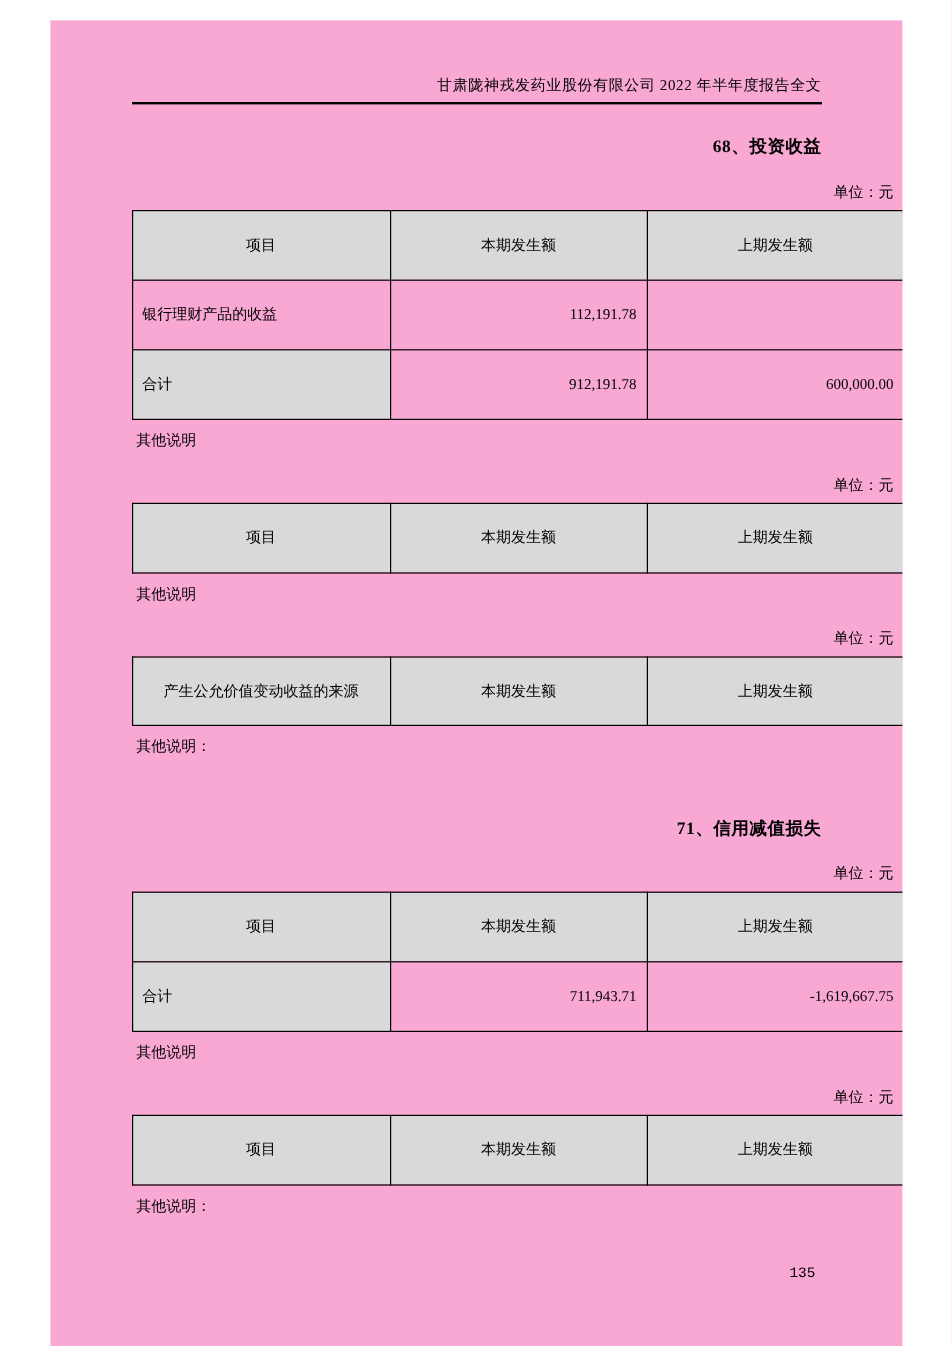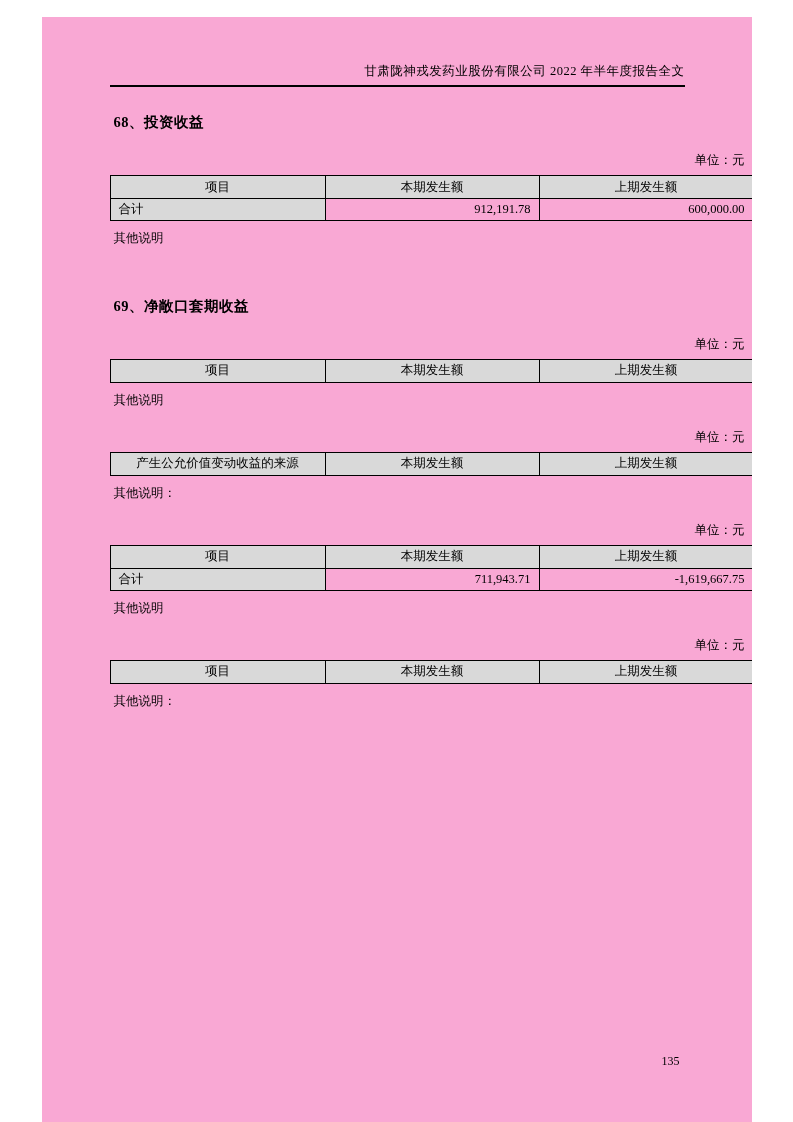--- a/index.html
+++ b/index.html
@@ -21,39 +21,40 @@
     text-align: right;
     font-size: 12.5px;
     letter-spacing: 0.5px;
     border-bottom: 2px solid #000;
   }
   .section-heading {
     font-size: 14.5px;
     font-weight: bold;
     margin: 50px 0 0 4px;
     letter-spacing: 0.5px;
+    text-align: right;
   }
   .section-heading.first { margin-top: 26px; }
   .unit-line {
     width: 643px;
     margin-top: 20px;
     text-align: right;
     padding-right: 8px;
     font-size: 12.5px;
   }
   table.data-table {
     width: 643px;
     margin-top: 6px;
     border-collapse: collapse;
     table-layout: fixed;
     font-size: 12.5px;
   }
   table.data-table th, table.data-table td {
     border: 1px solid #000;
-    padding: 2px 8px;
+    padding: 20px 8px;
     line-height: 1.35;
     overflow: hidden;
   }
   table.data-table th {
     background: var(--header-bg, #d9d9d9);
     font-weight: normal;
     text-align: center;
     height: 23px;
   }
   table.data-table td { height: 20px; }
@@ -66,20 +67,21 @@
   .other-note {
     margin-top: 9px;
     padding-left: 4px;
     font-size: 12.5px;
   }
   .page-number {
     position: absolute;
     top: 1037px;
     right: 72px;
     font-size: 12px;
+    font-family: Liberation Mono, monospace;
   }
 </style>
 </head>
 <body>
 
 <div class="page">
 
   <div class="report-header">甘肃陇神戎发药业股份有限公司 2022 年半年度报告全文</div>
 
   <div class="section-heading first">68、投资收益</div>
@@ -90,29 +92,33 @@
         <col class="c2">
         <col class="c3">
       </colgroup>
     <tbody>
         <tr>
       <th>项目</th>
       <th>本期发生额</th>
       <th>上期发生额</th>
     </tr>
     <tr>
+      <td class="label-cell">银行理财产品的收益</td>
+      <td class="num-cell">112,191.78</td>
+      <td class="num-cell"></td>
+    </tr>
+    <tr>
       <td class="label-cell shade">合计</td>
       <td class="num-cell">912,191.78</td>
       <td class="num-cell">600,000.00</td>
     </tr>
   </tbody>
     </table>
   <div class="other-note">其他说明</div>
 
-  <div class="section-heading">69、净敞口套期收益</div>
   <div class="unit-line">单位：元</div>
   <table class="data-table">
     <colgroup>
         <col class="c1">
         <col class="c2">
         <col class="c3">
       </colgroup>
     <tbody>
         <tr>
       <th>项目</th>
@@ -133,20 +139,21 @@
     <tbody>
         <tr>
       <th>产生公允价值变动收益的来源</th>
       <th>本期发生额</th>
       <th>上期发生额</th>
     </tr>
   </tbody>
     </table>
   <div class="other-note">其他说明：</div>
 
+  <div class="section-heading">71、信用减值损失</div>
   <div class="unit-line">单位：元</div>
   <table class="data-table">
     <colgroup>
         <col class="c1">
         <col class="c2">
         <col class="c3">
       </colgroup>
     <tbody>
         <tr>
       <th>项目</th>

